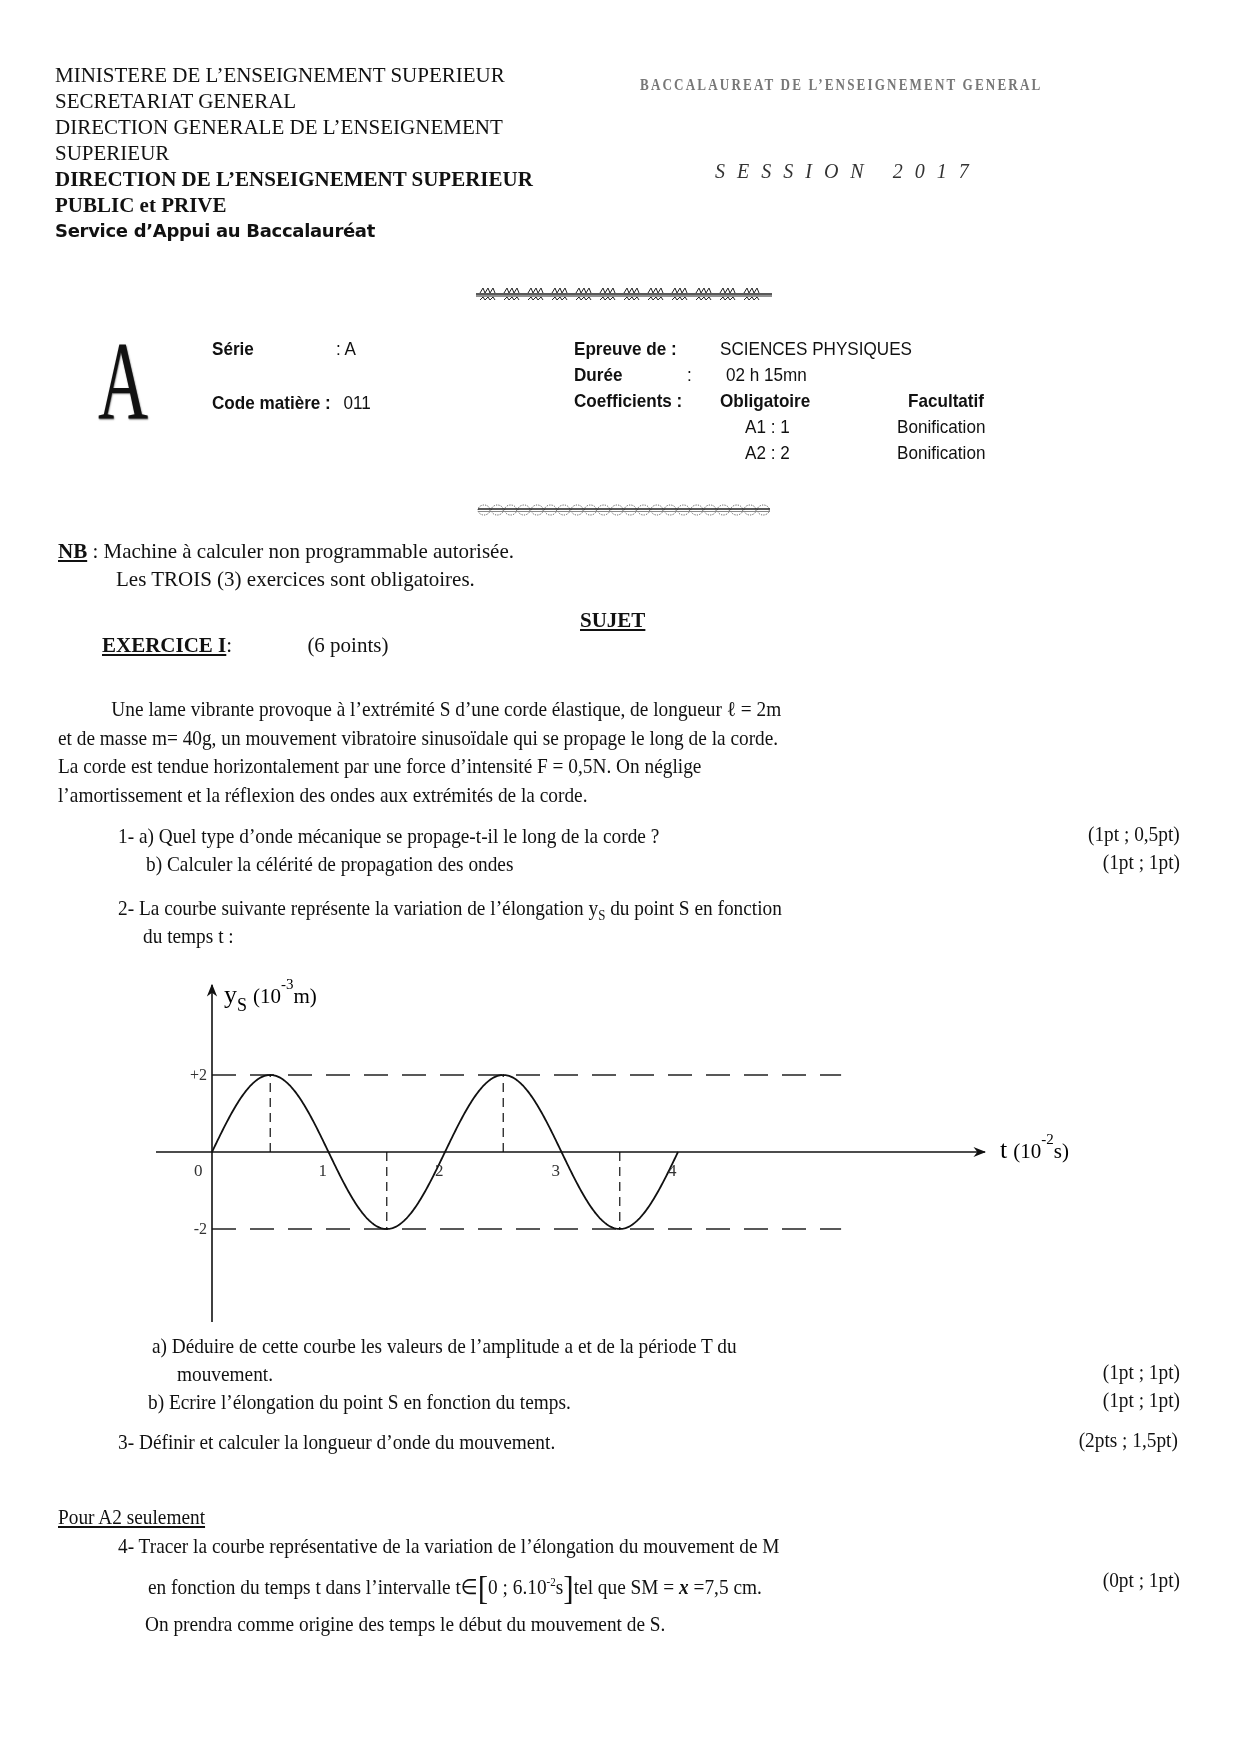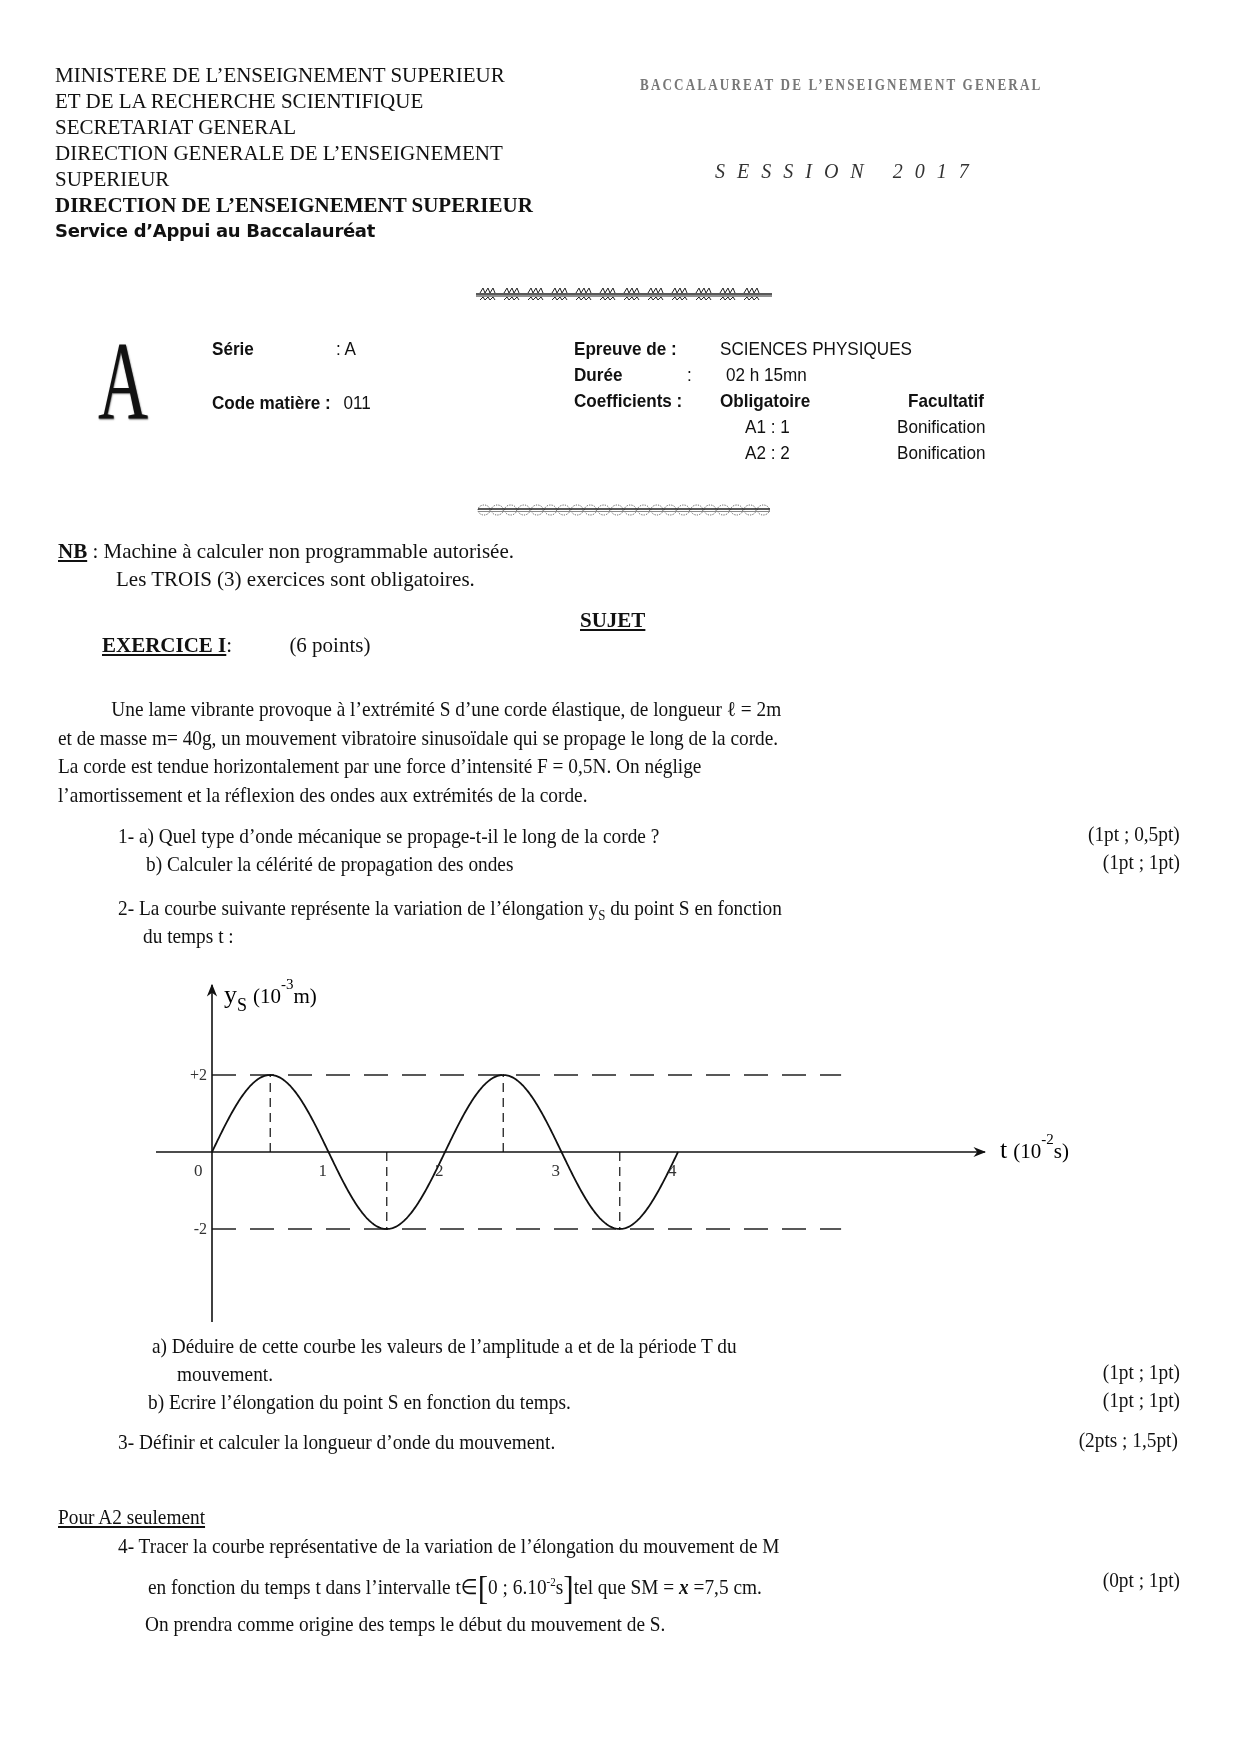--- a/index.html
+++ b/index.html
@@ -37,25 +37,25 @@
   .q { font-size: 21px; line-height: 28px; transform: scaleX(0.92); transform-origin: left top; white-space: nowrap; }
   .pts { font-size: 21px; transform: scaleX(0.92); transform-origin: right top; white-space: nowrap; text-align: right; }
 
   svg text { font-family: "Liberation Serif", serif; }
 </style>
 </head>
 <body>
 
 <div class="abs hdr-left">
   <div>MINISTERE DE L’ENSEIGNEMENT SUPERIEUR</div>
-  <div>ET DE LA RECHERCHE SCIENTIFIQUE</div>
   <div>SECRETARIAT GENERAL</div>
   <div>DIRECTION GENERALE DE L’ENSEIGNEMENT</div>
   <div>SUPERIEUR</div>
   <div class="b">DIRECTION DE L’ENSEIGNEMENT SUPERIEUR</div>
+  <div class="b">PUBLIC et PRIVE</div>
   <div class="svc">Service d’Appui au Baccalauréat</div>
 </div>
 
 <div class="abs bac">BACCALAUREAT DE L’ENSEIGNEMENT GENERAL</div>
 <div class="abs session mono">SESSION 2017</div>
 
 <svg class="abs ornament orn1" viewBox="0 0 300 18">
   <g stroke="#222" stroke-width="1" fill="none" id="zig">
       <path d="M6,8 l3,-5 l2,5 l3,-5 l2,5 l3,-5 l2,5 M6,15 l3,-3 l2,3 l3,-3 l2,3 l3,-3 l2,3"></path>
       <path d="M30,8 l3,-5 l2,5 l3,-5 l2,5 l3,-5 l2,5 M30,15 l3,-3 l2,3 l3,-3 l2,3 l3,-3 l2,3"></path>
@@ -123,21 +123,21 @@
 </svg>
 
 <div class="abs nb">
   <div><span class="u" style="font-weight:bold;">NB</span><span> : Machine à calculer non programmable autorisée.</span></div>
   <div style="padding-left:58px;">Les TROIS (3) exercices sont obligatoires.</div>
 </div>
 
 <div class="abs sujet">SUJET</div>
 <div class="abs exo">
   <span class="u" style="font-weight:bold;margin-left:44px;">EXERCICE I</span><span>:</span>
-  <span style="margin-left:52px;font-family:Liberation Serif, serif;">(6 points)</span>
+  <span style="margin-left:70px;font-family:Liberation Serif, serif;">(6 points)</span>
 </div>
 
 <div class="abs para">
   <div style="padding-left:58px;">Une lame vibrante provoque à l’extrémité S d’une corde élastique, de longueur ℓ = 2m</div>
   <div>et de masse m= 40g, un mouvement vibratoire sinusoïdale qui se propage le long de la corde.</div>
   <div>La corde est tendue horizontalement par une force d’intensité F = 0,5N. On néglige</div>
   <div>l’amortissement et la réflexion des ondes aux extrémités de la corde.</div>
 </div>
 
 <div class="abs q" style="left:118px; top:822px;">1- a) Quel type d’onde mécanique se propage-t-il le long de la corde ?</div>

